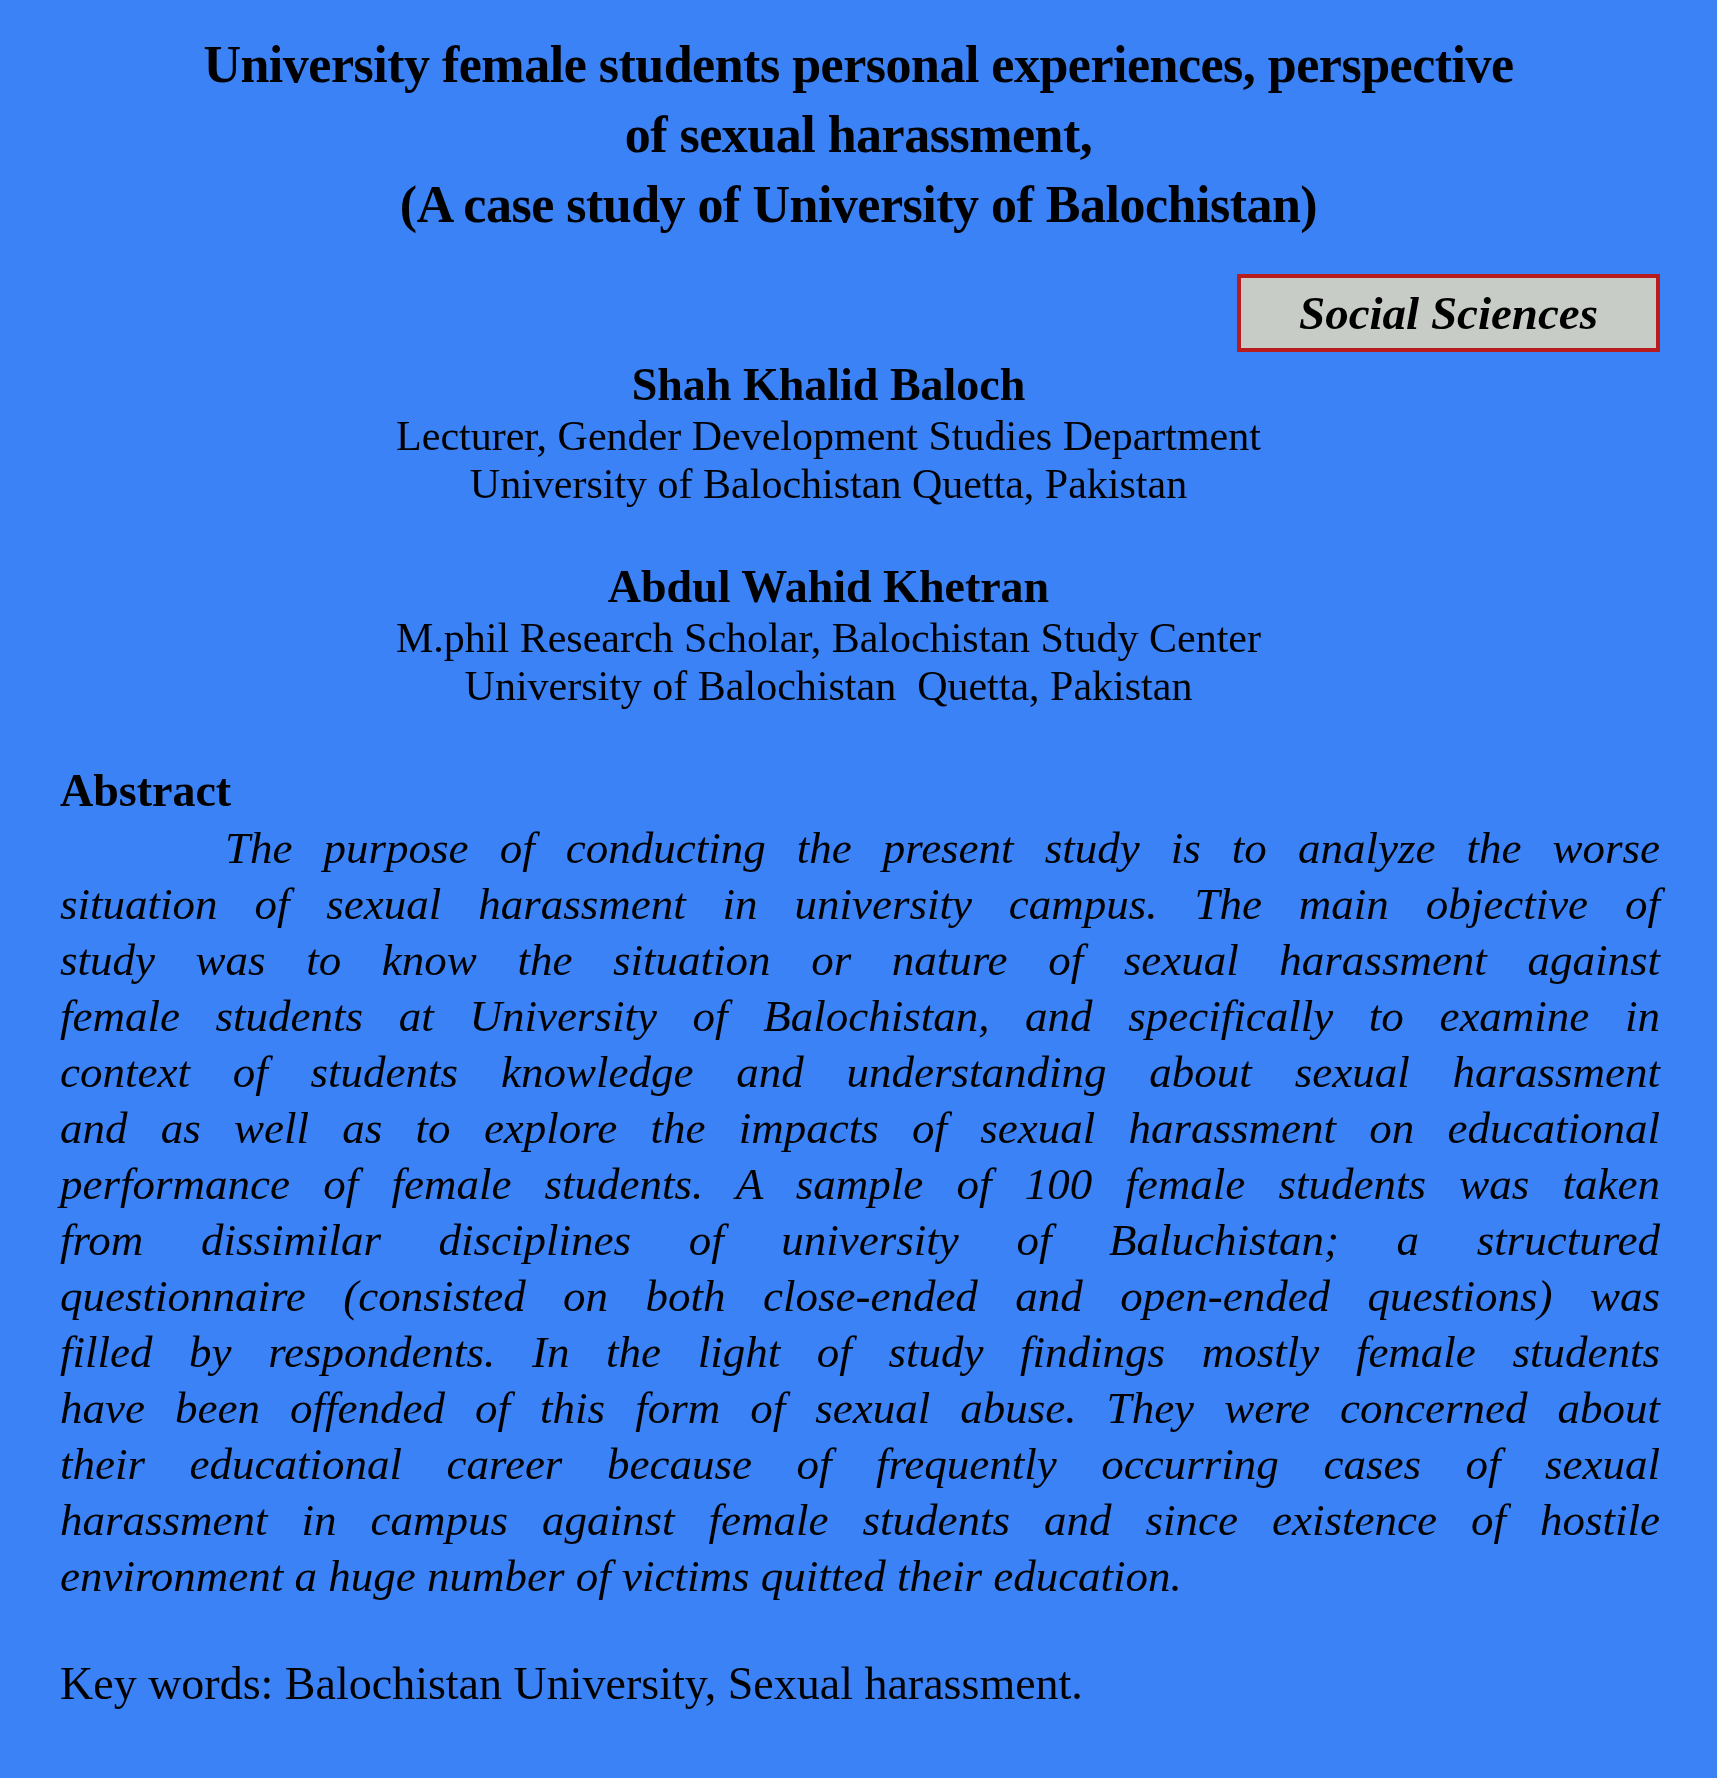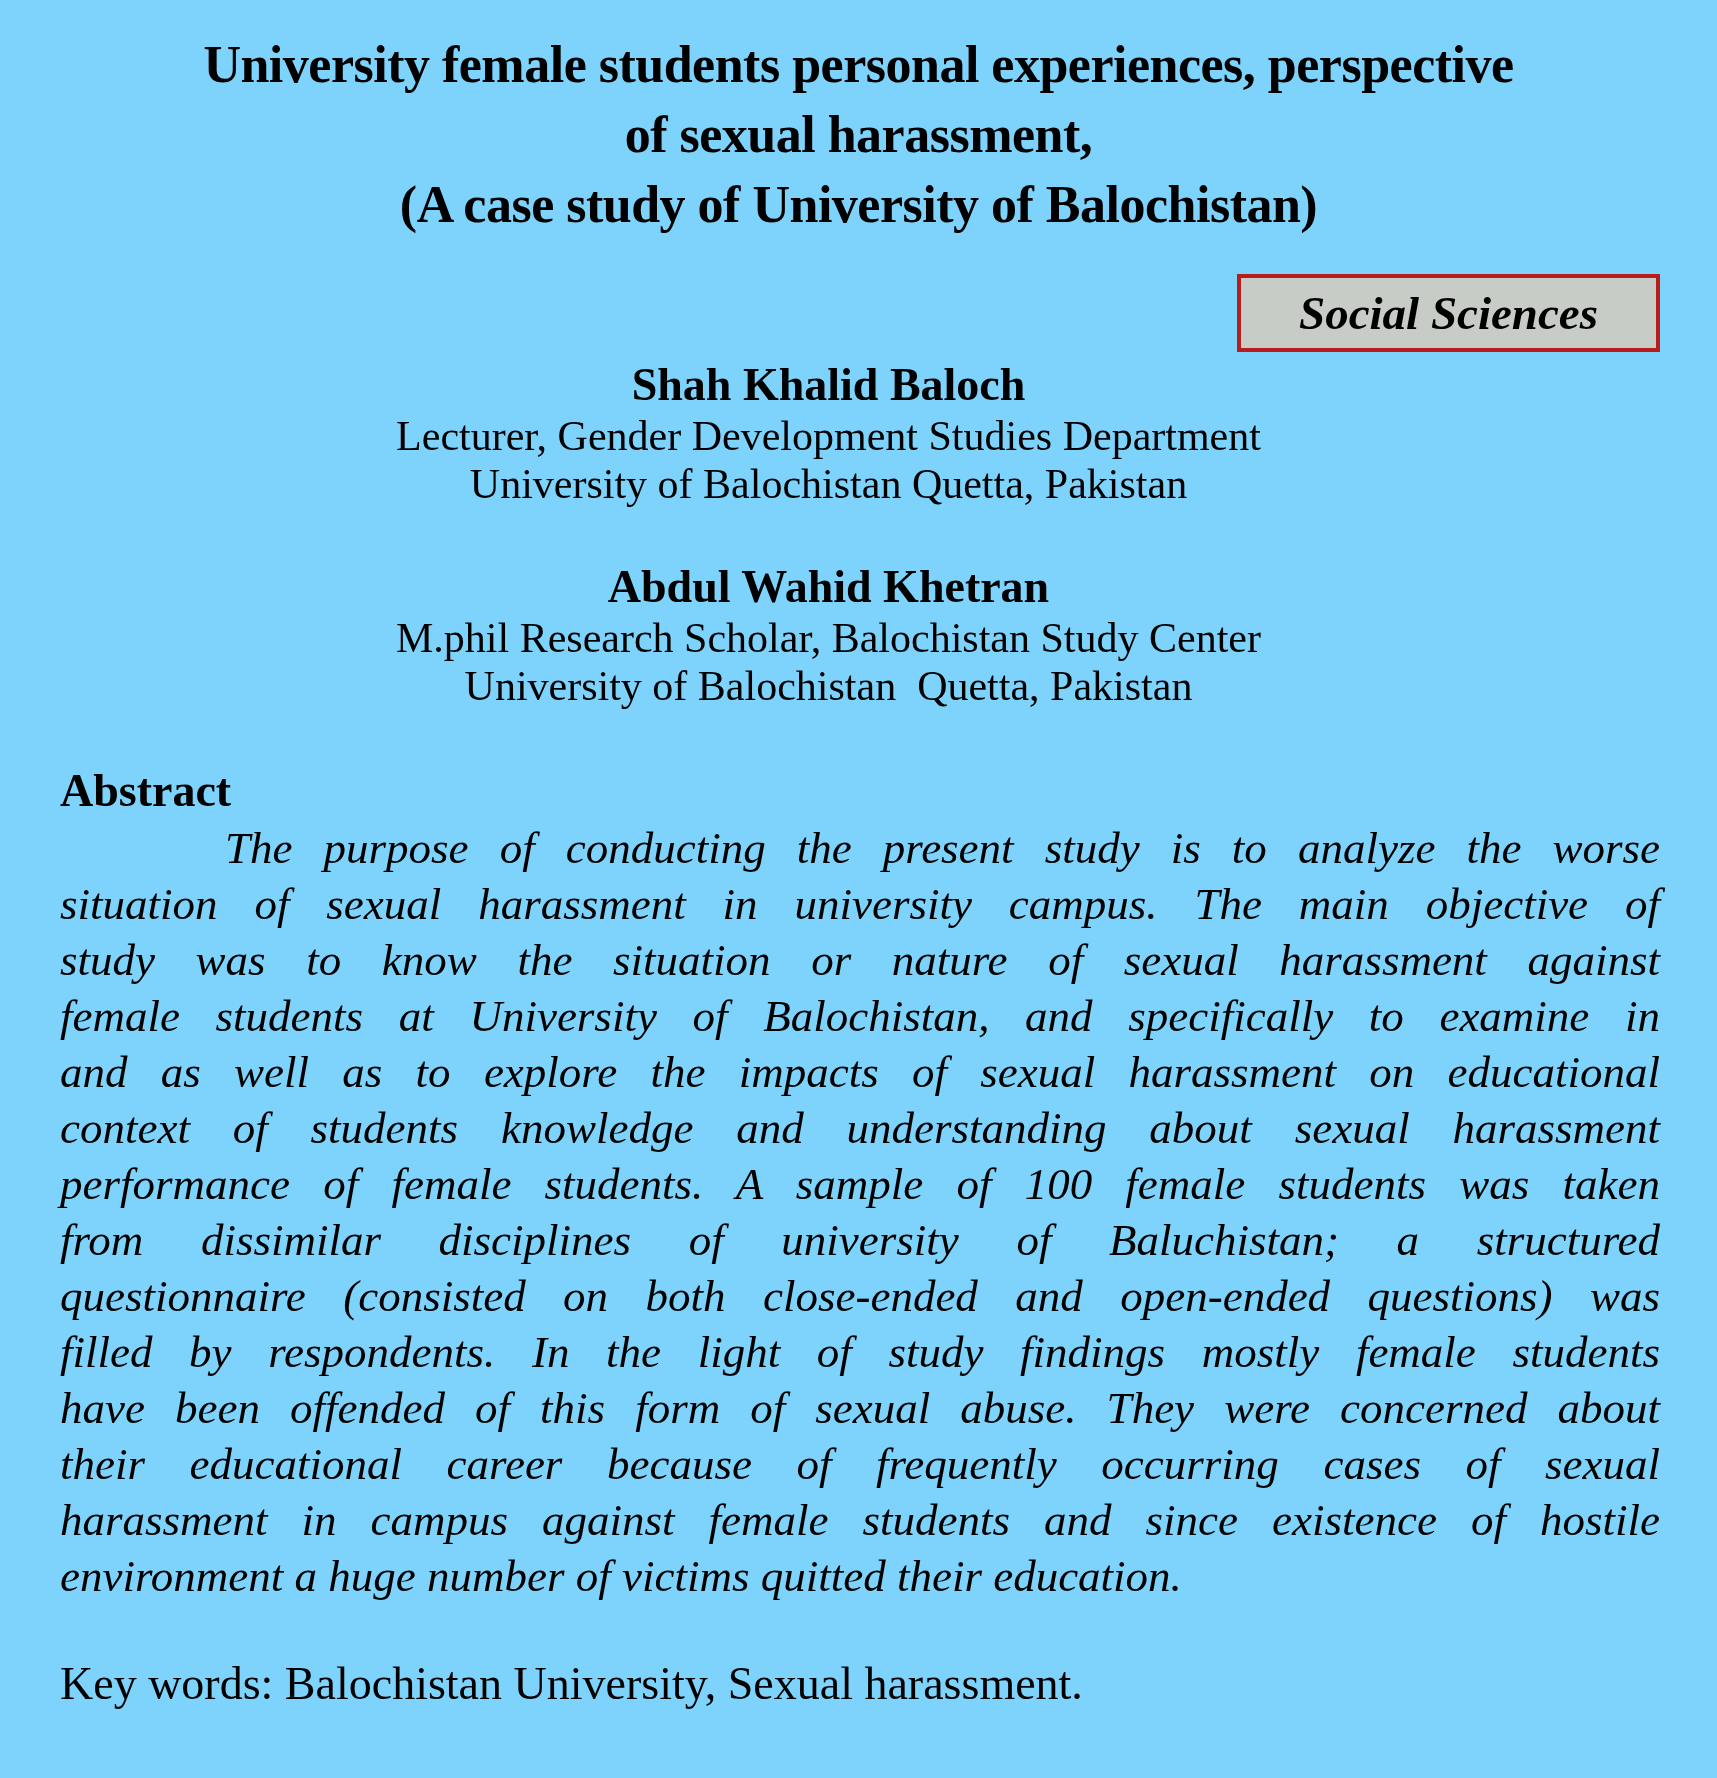--- a/index.html
+++ b/index.html
@@ -1,20 +1,20 @@
 <!DOCTYPE html>
 <html><head>
 <meta charset="utf-8">
 <style>
   html,body{margin:0;padding:0;background:#ffffff;}
   .page{
     position:relative;
     width:1717px;
     height:1778px;
-    background:#7dd3fc;
+    background:#3b82f6;
     color:#000000;
     font-family:"Liberation Serif", serif;
     overflow:hidden;
     box-sizing:border-box;
   }
   
   .title{
     margin:0;
     padding-top:30px;
     text-align:center;
@@ -118,22 +118,22 @@
     </div>
   </section>
 
   <section class="abstract">
     <h2 class="abstract-heading">Abstract</h2>
     <div class="abstract-body">
       <div class="abs-line first">The purpose of conducting the present study is to analyze the worse</div>
       <div class="abs-line">situation of sexual harassment in university campus. The main objective of</div>
       <div class="abs-line">study was to know the situation or nature of sexual harassment against</div>
       <div class="abs-line">female students at University of Balochistan, and specifically to examine in</div>
+      <div class="abs-line">context of students knowledge and understanding about sexual harassment</div>
       <div class="abs-line">and as well as to explore the impacts of sexual harassment on educational</div>
-      <div class="abs-line">context of students knowledge and understanding about sexual harassment</div>
       <div class="abs-line">performance of female students. A sample of 100 female students was taken</div>
       <div class="abs-line">from dissimilar disciplines of university of Baluchistan; a structured</div>
       <div class="abs-line">questionnaire (consisted on both close-ended and open-ended questions) was</div>
       <div class="abs-line">filled by respondents. In the light of study findings mostly female students</div>
       <div class="abs-line">have been offended of this form of sexual abuse. They were concerned about</div>
       <div class="abs-line">their educational career because of frequently occurring cases of sexual</div>
       <div class="abs-line">harassment in campus against female students and since existence of hostile</div>
       <div class="abs-line last">environment a huge number of victims quitted their education.</div>
     </div>
   </section>

